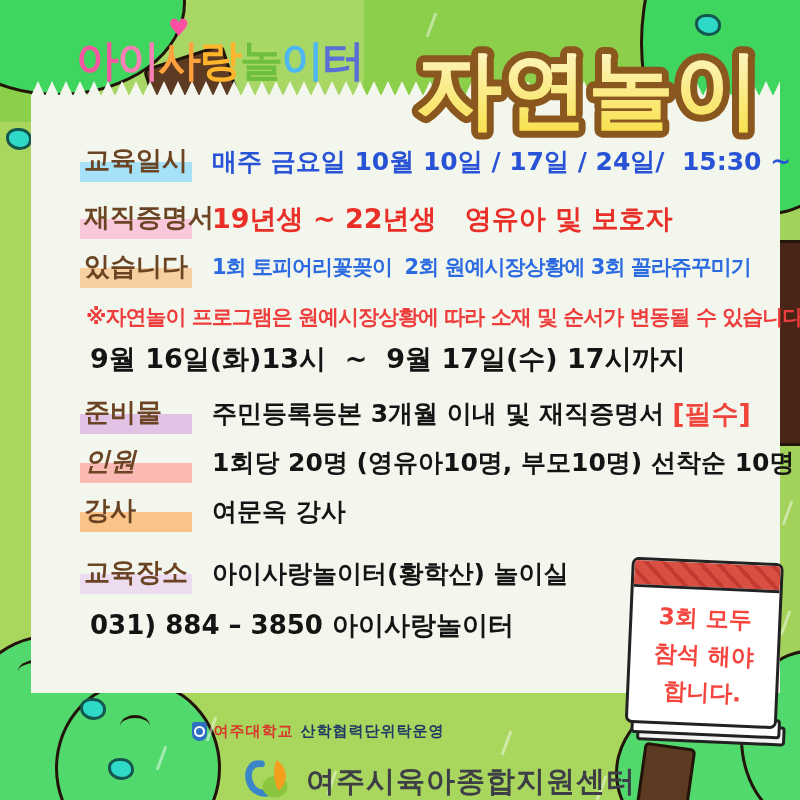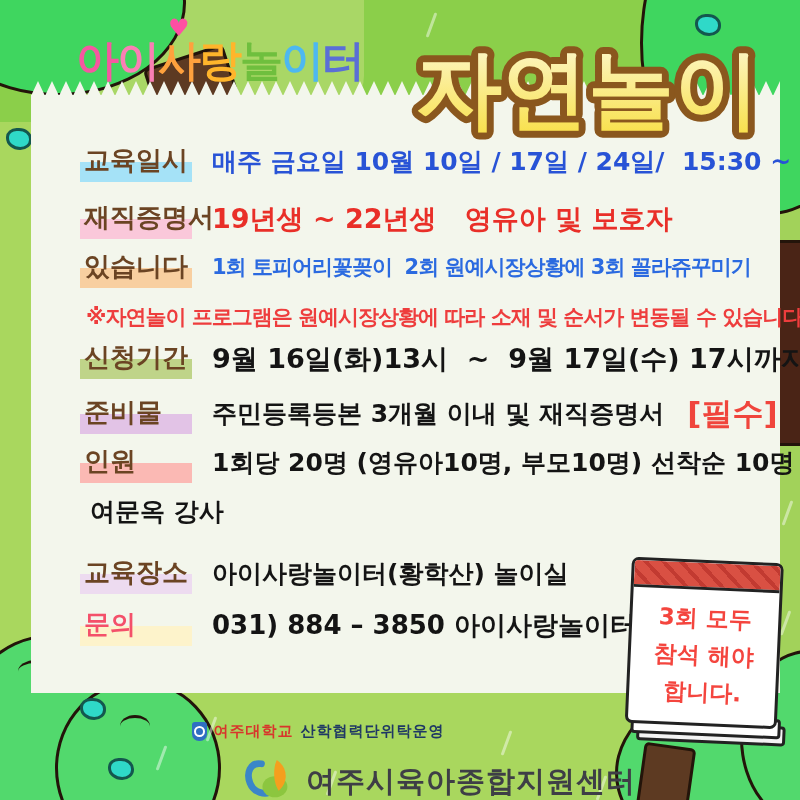--- a/index.html
+++ b/index.html
@@ -36,31 +36,31 @@
 
   
   .row{position:absolute;left:74px;z-index:5;display:flex;align-items:flex-start;white-space:nowrap;}
   .hl{display:inline-block;width:112px;padding:0 0 8px 4px;font-size:26px;line-height:29px;font-weight:bold;color:#6b4423;
       background-repeat:no-repeat;background-size:112px 20px;background-position:0 16px;margin-left:6px;}
   .hl-0{background-image:linear-gradient(#a5e2f7,#a5e2f7);}
   .hl-1{background-image:linear-gradient(#fac8da,#fac8da);}
   .hl-2{background-image:linear-gradient(#f8cfa0,#f8cfa0);}
   .hl-3{background-image:linear-gradient(#bfd489,#bfd489);}
   .hl-4{background-image:linear-gradient(#e2c3e6,#e2c3e6);}
-  .hl-5{background-image:linear-gradient(#fbb9b4,#fbb9b4);}
+  .hl-5{background-image:linear-gradient(#fbb9b4,#fbb9b4);font-style:italic;}
   .hl-6{background-image:linear-gradient(#fac488,#fac488);}
   .hl-7{background-image:linear-gradient(#eddbf0,#eddbf0);}
   .hl-8{background-image:linear-gradient(#fdf3cb,#fdf3cb);}
   .label-red{color:#f4506a;}
   .val{margin-left:16px;font-weight:bold;line-height:31px;white-space:pre;}
   .v-blue{color:#2853d6;font-size:25px;}
   .v-blue2{color:#2b6ae0;font-size:21px;letter-spacing:-1px;}
   .v-red{color:#e92f28;font-size:27px;}
   .v-black{color:#141414;font-size:25px;}
-  .v-req{color:#f0453c;font-size:31px;font-weight:bold;margin-left:23px;line-height:31px;}
+  .v-req{color:#f0453c;font-size:27px;font-weight:bold;margin-left:8px;line-height:31px;}
   .note{position:absolute;left:86px;top:303px;z-index:5;color:#ee3d3d;font-weight:bold;font-size:21px;letter-spacing:-1px;white-space:nowrap;}
 
   
   .notepad{position:absolute;left:628px;top:560px;width:152px;height:180px;z-index:6;transform:rotate(2.5deg);}
   .pad-page{position:absolute;background:#ffffff;border:3px solid #222;border-radius:4px;height:14px;}
   .pp1{left:6px;right:-4px;bottom:4px;z-index:1;}
   .pp2{left:12px;right:-9px;bottom:-3px;z-index:0;background:#f4f4f4;}
   .pad-body{position:absolute;left:0;top:0;right:0;height:160px;background:#ffffff;border:3px solid #222;border-radius:7px;z-index:2;overflow:hidden;}
   .pad-top{height:24px;border-bottom:3px solid #222;
     background:repeating-linear-gradient(45deg,#d95043 0 9px,#c23a31 9px 13px);}
@@ -147,41 +147,40 @@
   <div class="row" style="top:203px;">
     <span class="hl hl-1">재직증명서</span>
     <span class="val v-red">19년생 ~ 22년생   영유아 및 보호자</span>
   </div>
   <div class="row" style="top:252px;">
     <span class="hl hl-2">있습니다</span>
     <span class="val v-blue2">1회 토피어리꽃꽂이  2회 원예시장상황에 3회 꼴라쥬꾸미기</span>
   </div>
   <div class="note">※자연놀이 프로그램은 원예시장상황에 따라 소재 및 순서가 변동될 수 있습니다</div>
   <div class="row" style="top:343px;">
-    <span class="hl hl-3">신청기간</span>
     <span class="val v-black" style="font-size:27px;">9월 16일(화)13시  ~  9월 17일(수) 17시까지</span>
   </div>
   <div class="row" style="top:398px;">
     <span class="hl hl-4">준비물</span>
     <span class="val v-black">주민등록등본 3개월 이내 및 재직증명서</span>
     <span class="v-req">[필수]</span>
   </div>
   <div class="row" style="top:447px;">
     <span class="hl hl-5">인원</span>
     <span class="val v-black">1회당 20명 (영유아10명, 부모10명) 선착순 10명</span>
   </div>
   <div class="row" style="top:496px;">
+    <span class="hl hl-6">강사</span>
     <span class="val v-black">여문옥 강사</span>
   </div>
   <div class="row" style="top:558px;">
     <span class="hl hl-7">교육장소</span>
     <span class="val v-black">아이사랑놀이터(황학산) 놀이실</span>
   </div>
   <div class="row" style="top:610px;">
-    <span class="hl hl-8 label-red">문의</span>
     <span class="val v-black" style="font-size:26px;">031) 884 – 3850 아이사랑놀이터</span>
   </div>
 
   <div class="notepad">
     <div class="pad-page pp1"></div>
     <div class="pad-page pp2"></div>
     <div class="pad-body">
       <div class="pad-top"></div>
       <div class="pad-text">
         <div>3회 모두</div>

